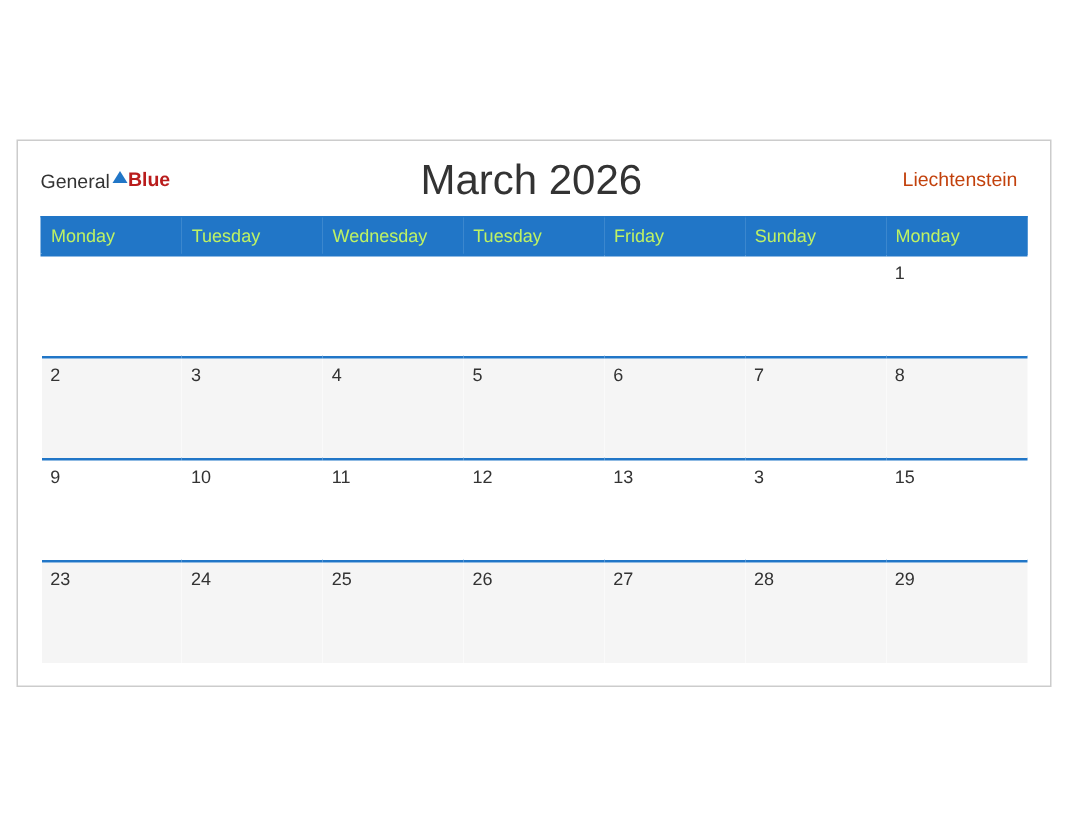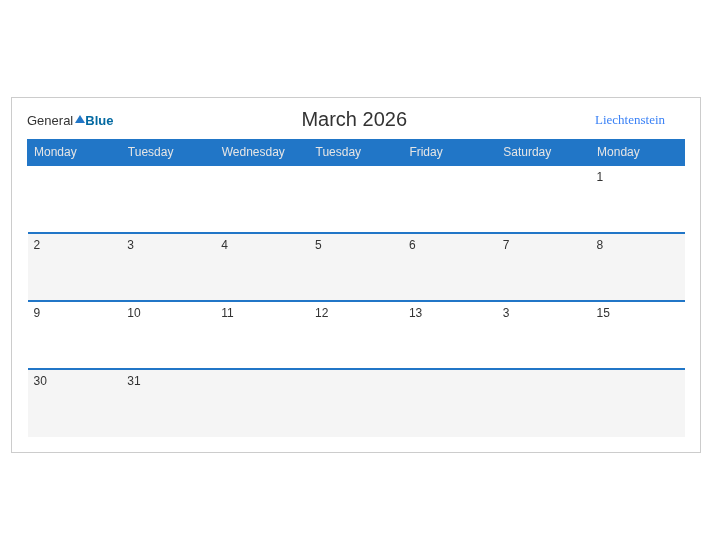--- a/index.html
+++ b/index.html
@@ -30,56 +30,55 @@
       align-items: flex-end;
       line-height: 1.1;
     }
     .logo-general {
       font-size: 13px;
       color: #333;
       font-weight: normal;
     }
     .logo-blue {
       font-size: 13px;
-      color: #0369a1;
+      color: #b91c1c;
       font-weight: bold;
     }
     .logo-triangle {
       display: inline-block;
       width: 0;
       height: 0;
       border-left: 5px solid transparent;
       border-right: 5px solid transparent;
       border-bottom: 8px solid #2176c7;
       margin-left: 2px;
       vertical-align: middle;
       position: relative;
       top: -1px;
     }
     .title {
-      font-size: 20px;
+      font-size: 28px;
       color: #333;
       font-weight: normal;
       text-align: center;
       flex: 1;
     }
     .country {
       font-size: 13px;
-      color: #3b82f6;
-      text-align: left;
+      color: #c2410c;
+      text-align: center;
       min-width: 90px;
-      font-family: Liberation Serif, serif;
     }
     .calendar-grid {
       width: 100%;
       border-collapse: collapse;
     }
     .calendar-grid th {
       background: #2176c7;
-      color: #e5e5e5;
+      color: #bef264;
       font-size: 12px;
       font-weight: normal;
       padding: 5px 6px;
       text-align: left;
       border: 1px solid #2176c7;
     }
     .calendar-grid td {
       width: calc(100% / 7);
       height: 68px;
       vertical-align: top;
@@ -137,21 +136,21 @@
   </div>
 
   <table class="calendar-grid">
     <thead>
       <tr>
       <th>Monday</th>
           <th>Tuesday</th>
           <th>Wednesday</th>
           <th>Tuesday</th>
           <th>Friday</th>
-          <th>Saturday</th>
+          <th>Sunday</th>
           <th>Monday</th>
         </tr>
     </thead>
     <tbody id="calendar-body">
     <tr>
           <td></td>
           <td></td>
           <td></td>
           <td></td>
           <td></td>
@@ -201,26 +200,36 @@
           </td>
           <td>
             <span class="day-number">3</span>
           </td>
           <td>
             <span class="day-number">15</span>
           </td>
         </tr>
         <tr>
           <td>
-            <span class="day-number">30</span>
-          </td>
-          <td>
-            <span class="day-number">31</span>
-          </td>
-          <td></td>
-          <td></td>
-          <td></td>
-          <td></td>
-          <td></td>
+            <span class="day-number">23</span>
+          </td>
+          <td>
+            <span class="day-number">24</span>
+          </td>
+          <td>
+            <span class="day-number">25</span>
+          </td>
+          <td>
+            <span class="day-number">26</span>
+          </td>
+          <td>
+            <span class="day-number">27</span>
+          </td>
+          <td>
+            <span class="day-number">28</span>
+          </td>
+          <td>
+            <span class="day-number">29</span>
+          </td>
         </tr>
       </tbody>
   </table>
 </div>
 
 </body></html>

